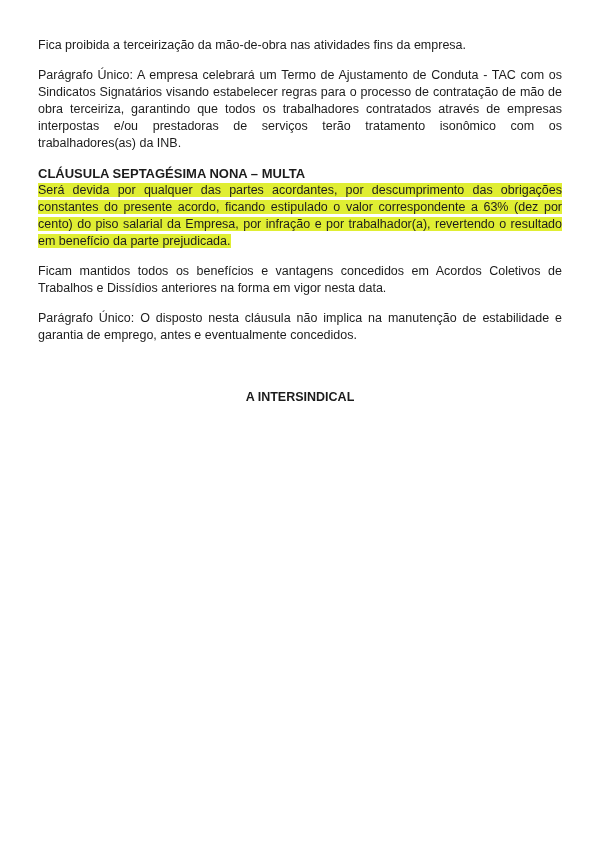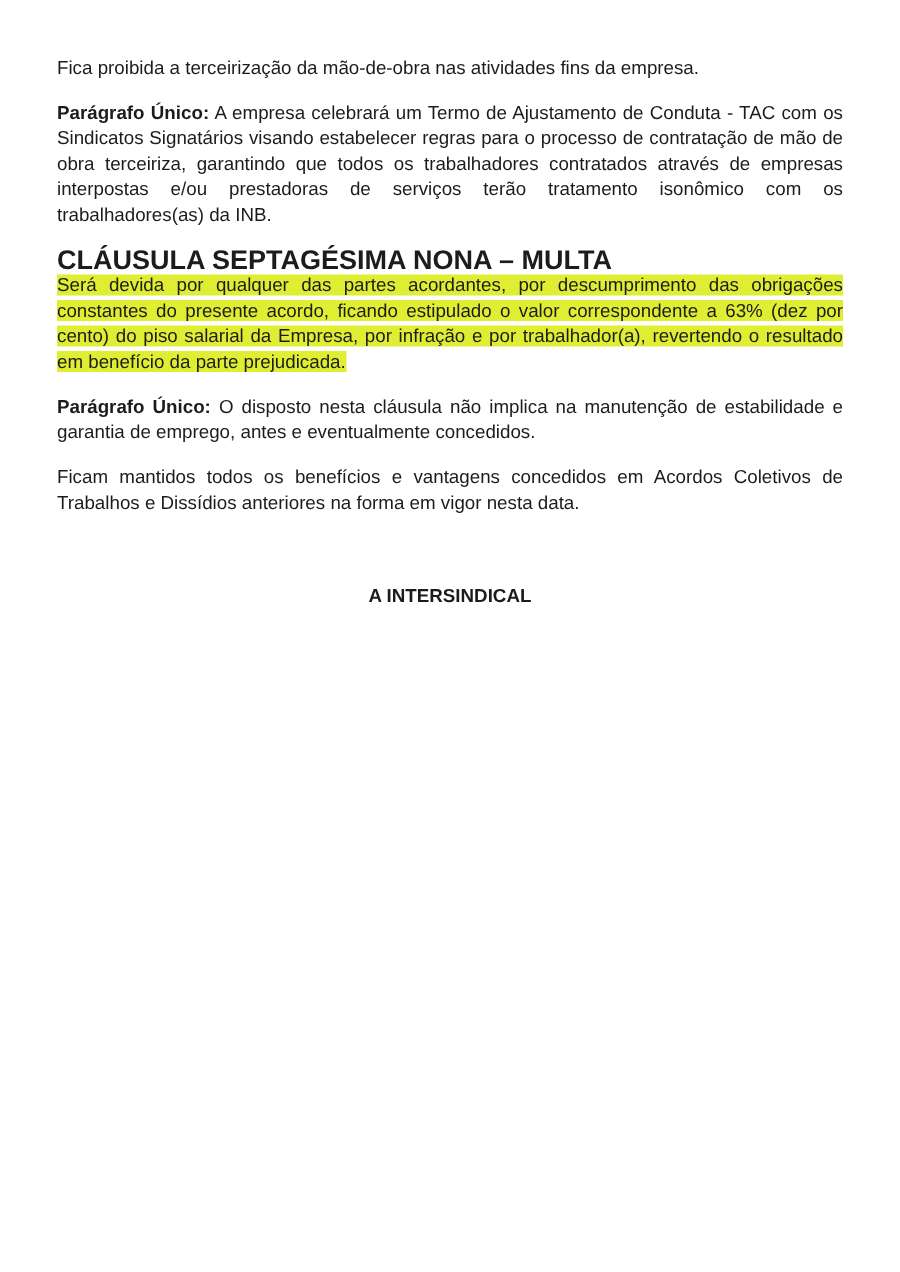--- a/index.html
+++ b/index.html
@@ -22,27 +22,27 @@
     font-size: 12.5px;
     line-height: 17px;
     background: #ffffff;
   }
   .para {
     margin: 0 0 13px 0;
     text-align: justify;
   }
   .heading {
     margin: 0;
-    font-size: 18px;
+    font-size: 13px;
     line-height: 17px;
     font-weight: bold;
     text-align: left;
   }
   .lead {
-    font-weight: bold;
+    font-weight: normal;
   }
   mark.hl {
     background: var(--highlight-color, #e0ee33);
     color: inherit;
     padding: 0;
   }
   .signature {
     margin-top: 45px;
     text-align: center;
     font-weight: bold;
@@ -57,19 +57,19 @@
 
   <p class="para">Fica proibida a terceirização da mão-de-obra nas atividades fins da empresa.</p>
 
   <p class="para"><span class="lead">Parágrafo Único:</span> <span>A empresa celebrará um Termo de Ajustamento de Conduta - TAC com os Sindicatos Signatários visando estabelecer regras para o processo de contratação de mão de obra terceiriza, garantindo que todos os trabalhadores contratados através de empresas interpostas e/ou prestadoras de serviços terão tratamento isonômico com os trabalhadores(as) da INB.</span></p>
 
   <h2 class="heading">CLÁUSULA SEPTAGÉSIMA NONA – MULTA</h2>
 
   <p class="para"><mark class="hl">Será devida por qualquer das partes acordantes, por descumprimento das obrigações constantes do presente acordo, ficando estipulado o valor correspondente a 63% (dez por cento) do piso salarial da Empresa, por infração e por trabalhador(a), revertendo o resultado em benefício da parte prejudicada.</mark></p>
 
 
+  <p class="para">Ficam mantidos todos os benefícios e vantagens concedidos em Acordos Coletivos de Trabalhos e Dissídios anteriores na forma em vigor nesta data.</p>
+
   <p class="para"><span class="lead">Parágrafo Único:</span> <span>O disposto nesta cláusula não implica na manutenção de estabilidade e garantia de emprego, antes e eventualmente concedidos.</span></p>
-
-  <p class="para">Ficam mantidos todos os benefícios e vantagens concedidos em Acordos Coletivos de Trabalhos e Dissídios anteriores na forma em vigor nesta data.</p>
 
   <div class="signature">A INTERSINDICAL</div>
 
 </div>
 
 </body></html>

